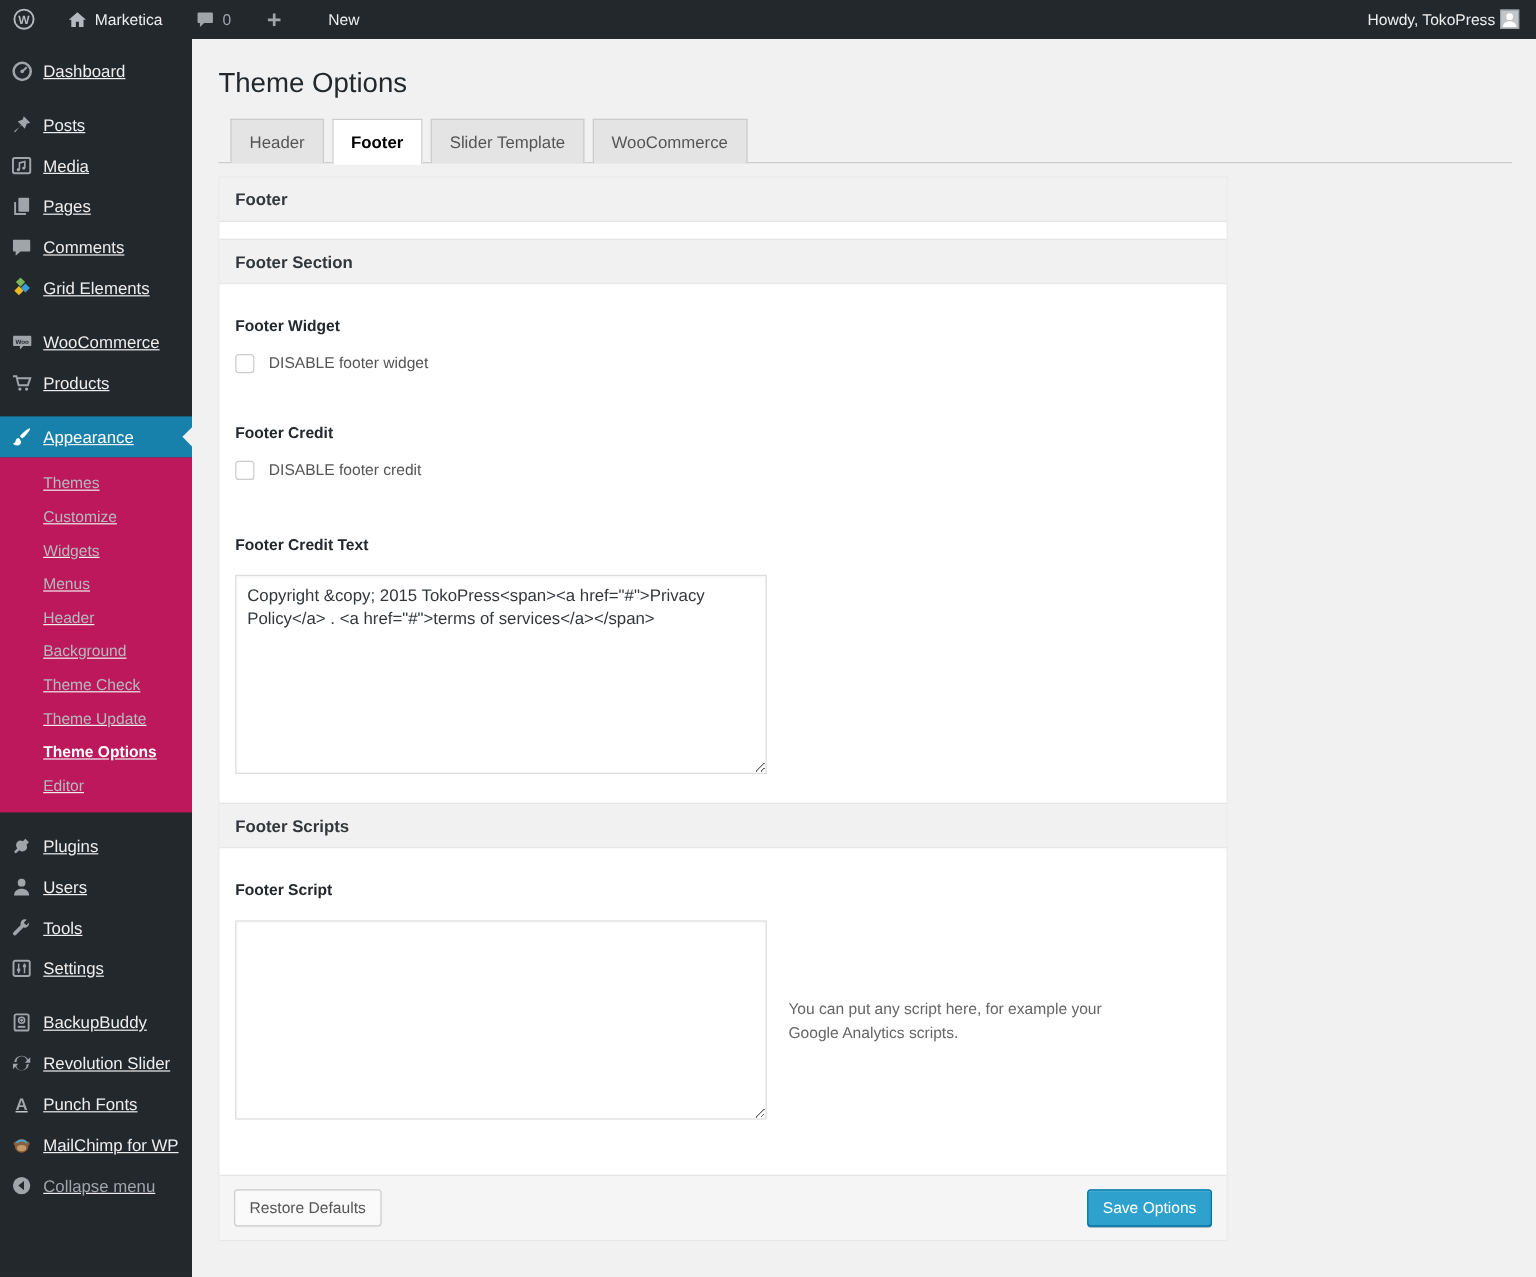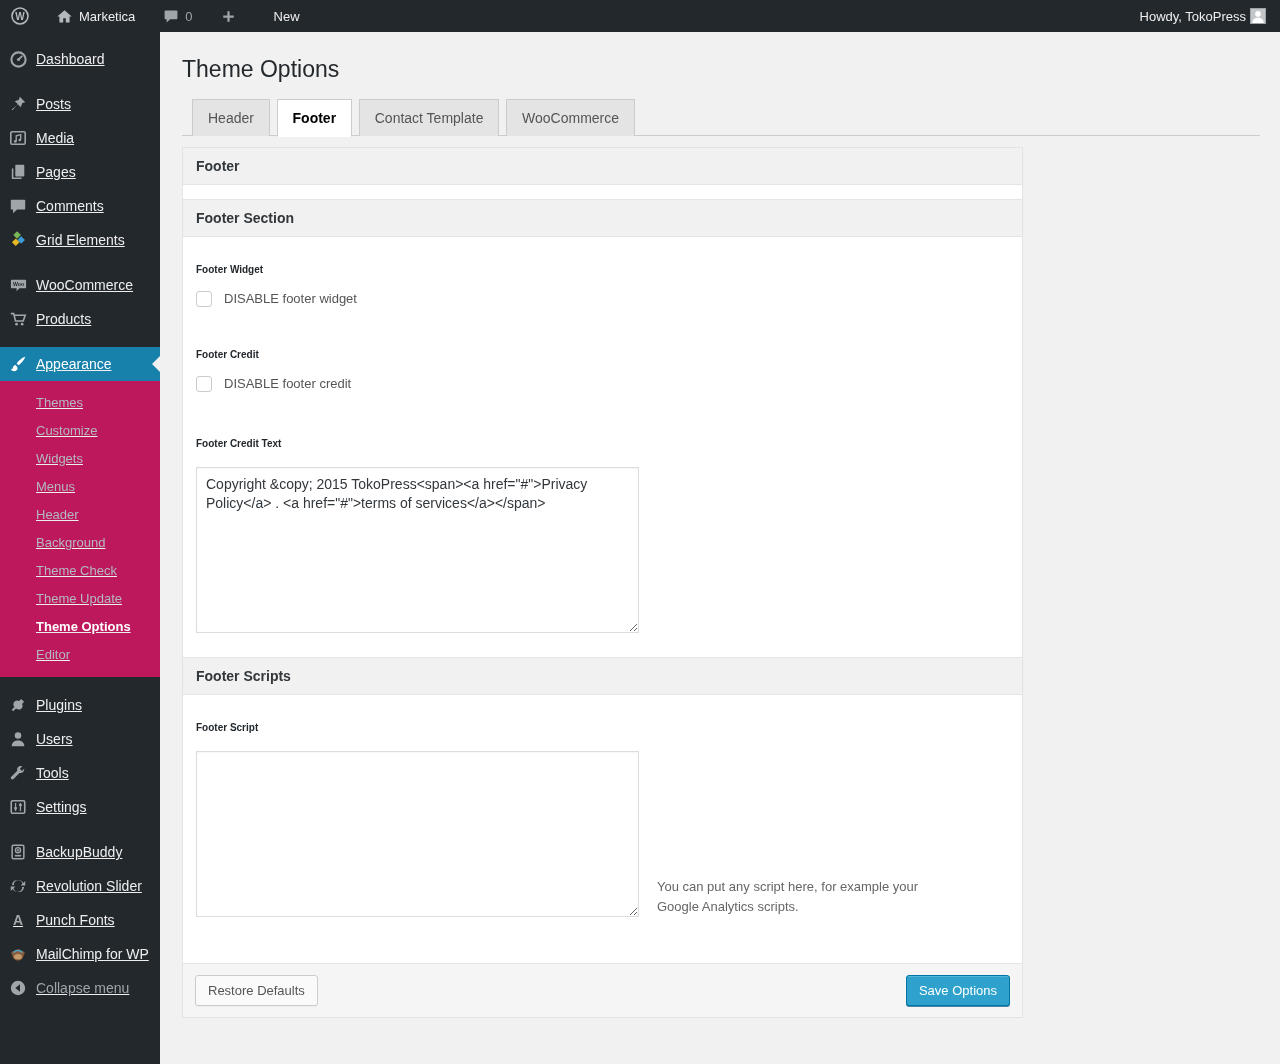--- a/index.html
+++ b/index.html
@@ -69,36 +69,36 @@
 
   .panel { width:841px; margin-top:11px; background:#fff; border:1px solid #e3e3e3; }
   .panel-header {
     background:#f1f1f1; padding:10px 13px; font-size:14px; font-weight:bold;
     color:#32373c; border-bottom:1px solid #e5e5e5;
   }
   .panel-header.inner { border-top:1px solid #e5e5e5; }
   .white-gap { height:14px; background:#fff; }
 
   .panel-body { padding:27px 13px 24px; background:#fff; }
-  .field-label { font-size:10px; font-weight:bold; color:#23282d; }
+  .field-label { font-size:13px; font-weight:bold; color:#23282d; }
   .check-row { display:flex; align-items:center; margin-top:16px; }
   .checkbox {
     width:16px; height:16px; background:#fff; border:1px solid #ccc;
     border-radius:3px; cursor:pointer; flex:0 0 16px;
   }
   .check-label { margin-left:12px; color:#555; font-size:13px; }
   .mt-group { margin-top:42px; }
   textarea.opt-textarea {
     display:block; margin-top:18px; width:443px; height:166px;
     border:1px solid #ddd; background:#fff; padding:7px 9px;
     font-family:"Liberation Sans","DejaVu Sans",sans-serif;
     font-size:14px; color:#32373c; line-height:1.4; resize:both;
     box-shadow:inset 0 1px 2px rgba(0,0,0,.04);
   }
-  .script-row { display:flex; align-items:flex-end; margin-top:0; }
+  .script-row { display:flex; align-items:center; margin-top:0; }
   .script-row textarea.opt-textarea { margin-top:18px; }
   .help-text { margin:20px 0 0 18px; width:305px; color:#666; font-size:13px; line-height:1.55; }
   .panel-body.scripts { padding-bottom:46px; }
 
   .action-bar {
     background:#f5f5f5; border-top:1px solid #e5e5e5; padding:11px 12px;
     display:flex; align-items:center; justify-content:space-between;
   }
   .btn {
     font-size:13px; line-height:1; padding:8px 12px; border-radius:3px; cursor:pointer;
@@ -367,21 +367,21 @@
   </div>
 </div>
 
 <div id="content">
 
   <h1 class="page-title">Theme Options</h1>
 
   <div class="nav-tabs">
     <span class="nav-tab">Header</span>
     <span class="nav-tab active">Footer</span>
-    <span class="nav-tab">Contact Template</span>
+    <span class="nav-tab">Slider Template</span>
     <span class="nav-tab">WooCommerce</span>
   </div>
 
   <div class="panel">
 
     <div class="panel-header">Footer</div>
     <div class="white-gap"></div>
     <div class="panel-header inner">Footer Section</div>
 
     <div class="panel-body">

